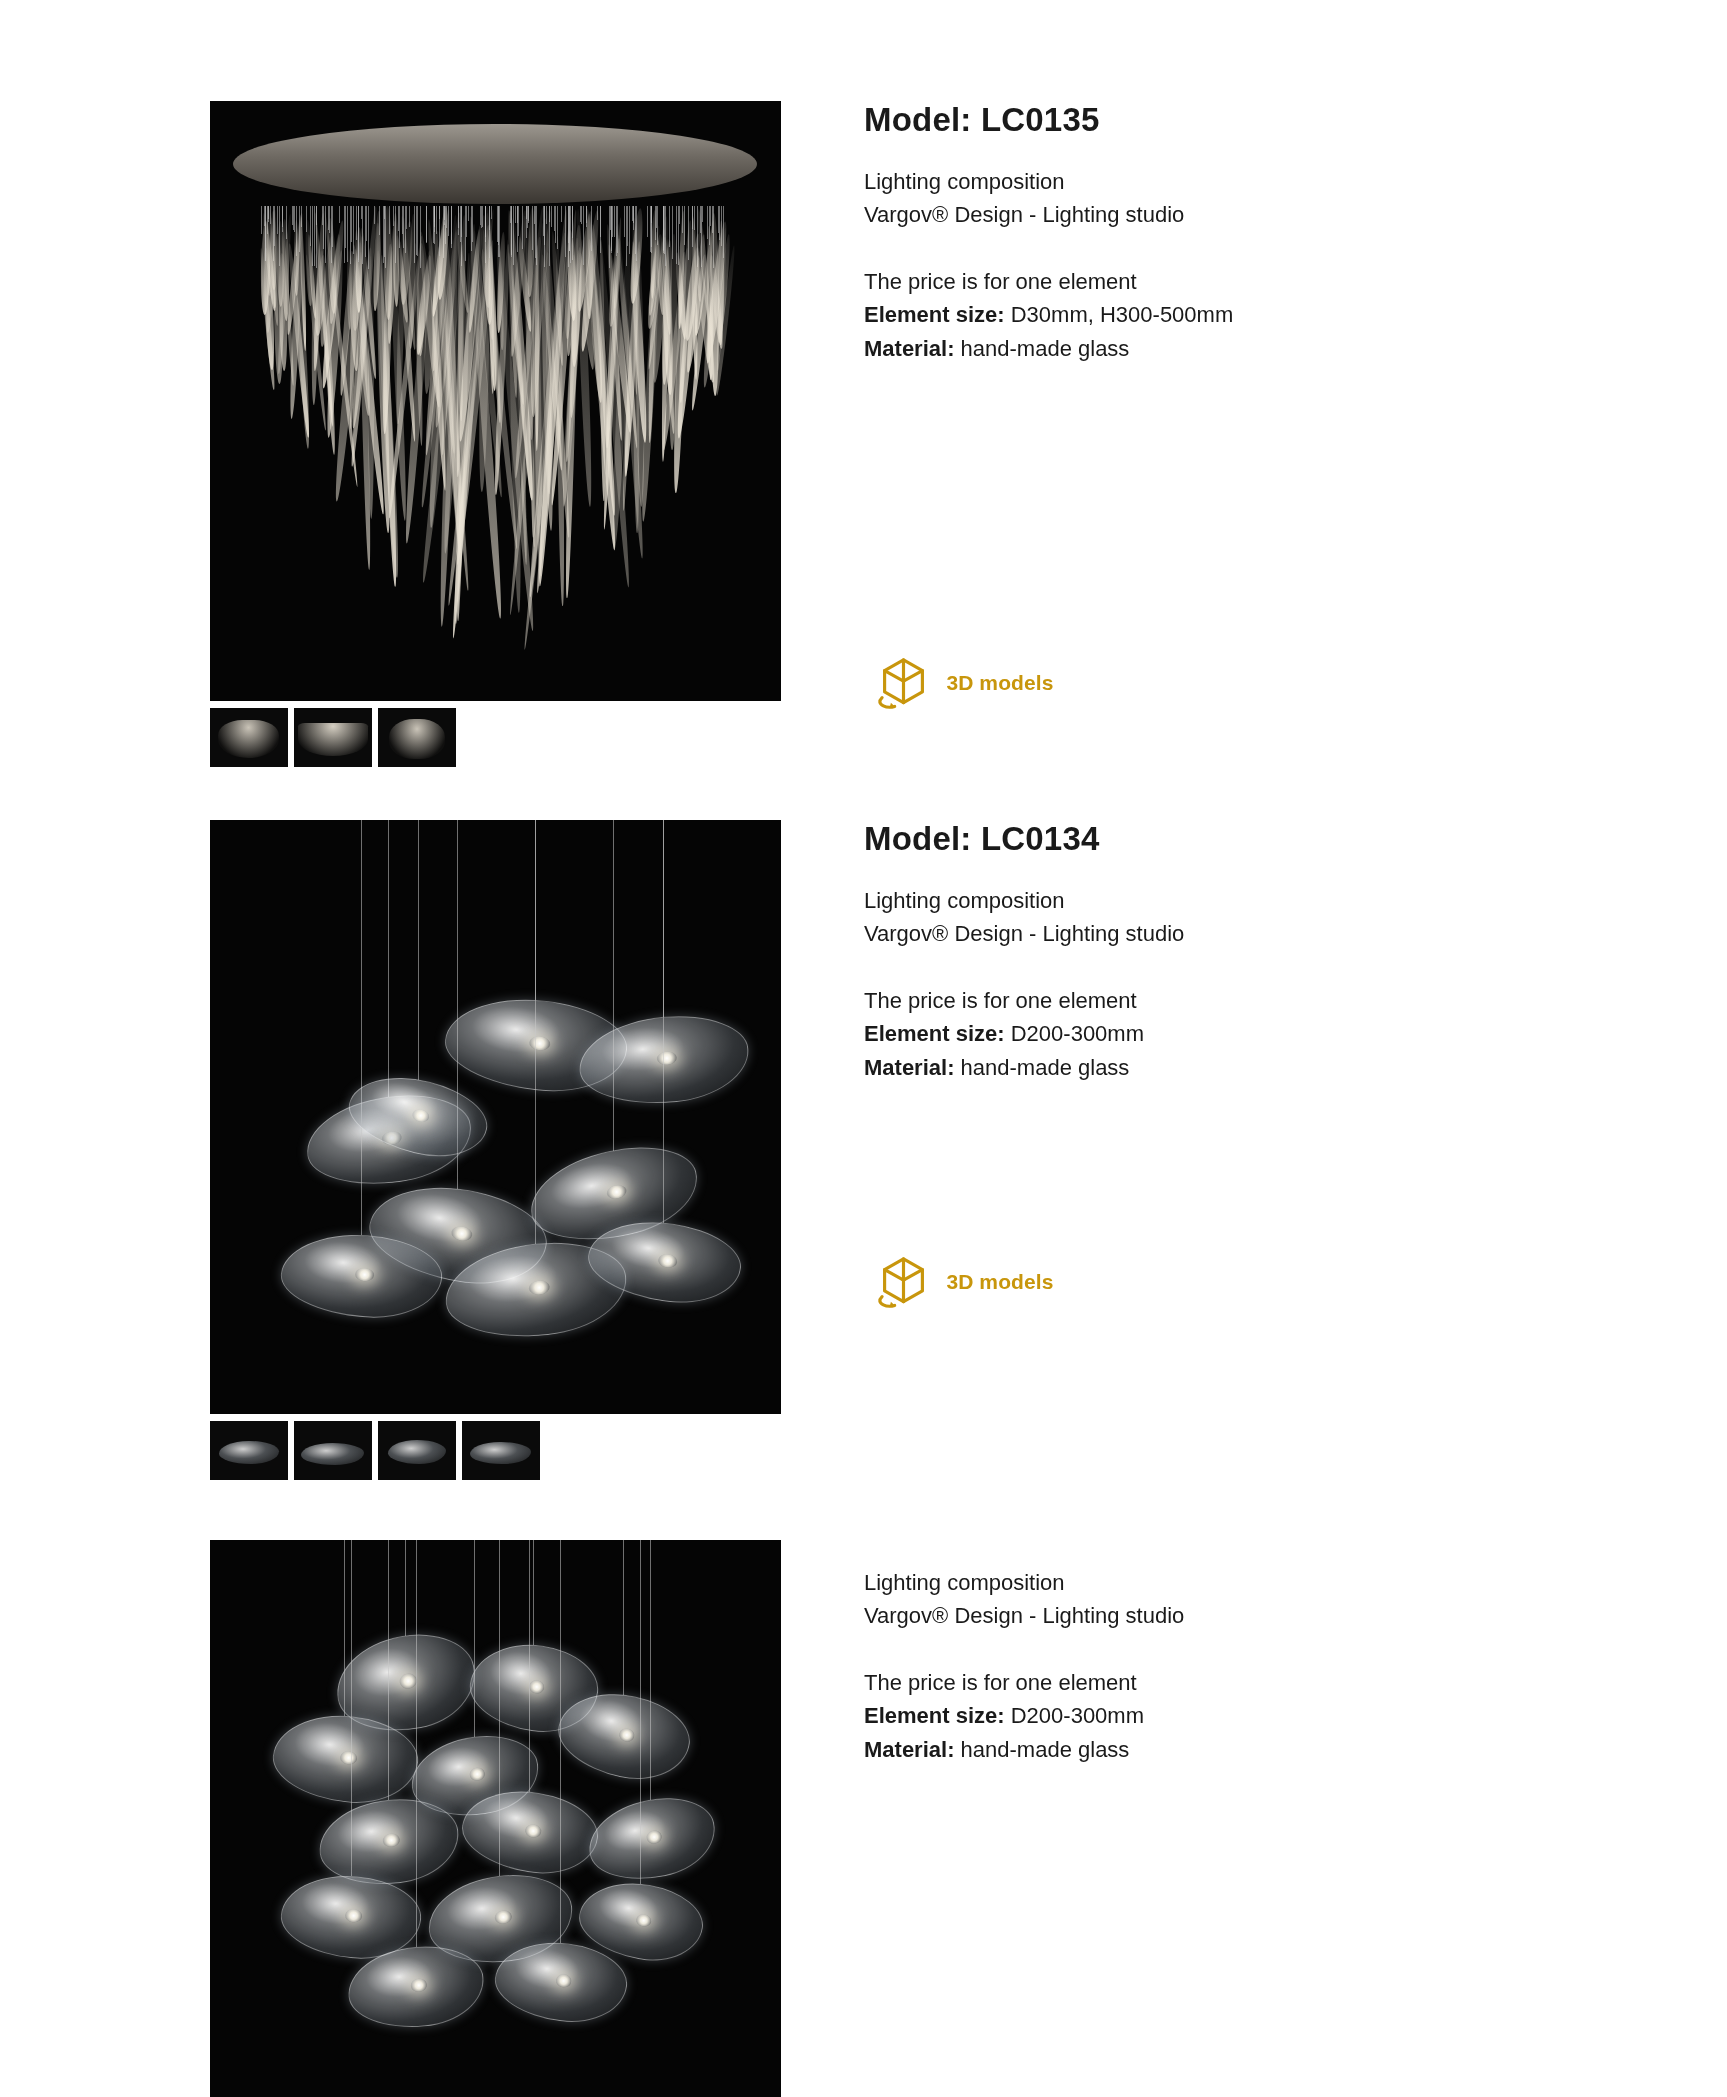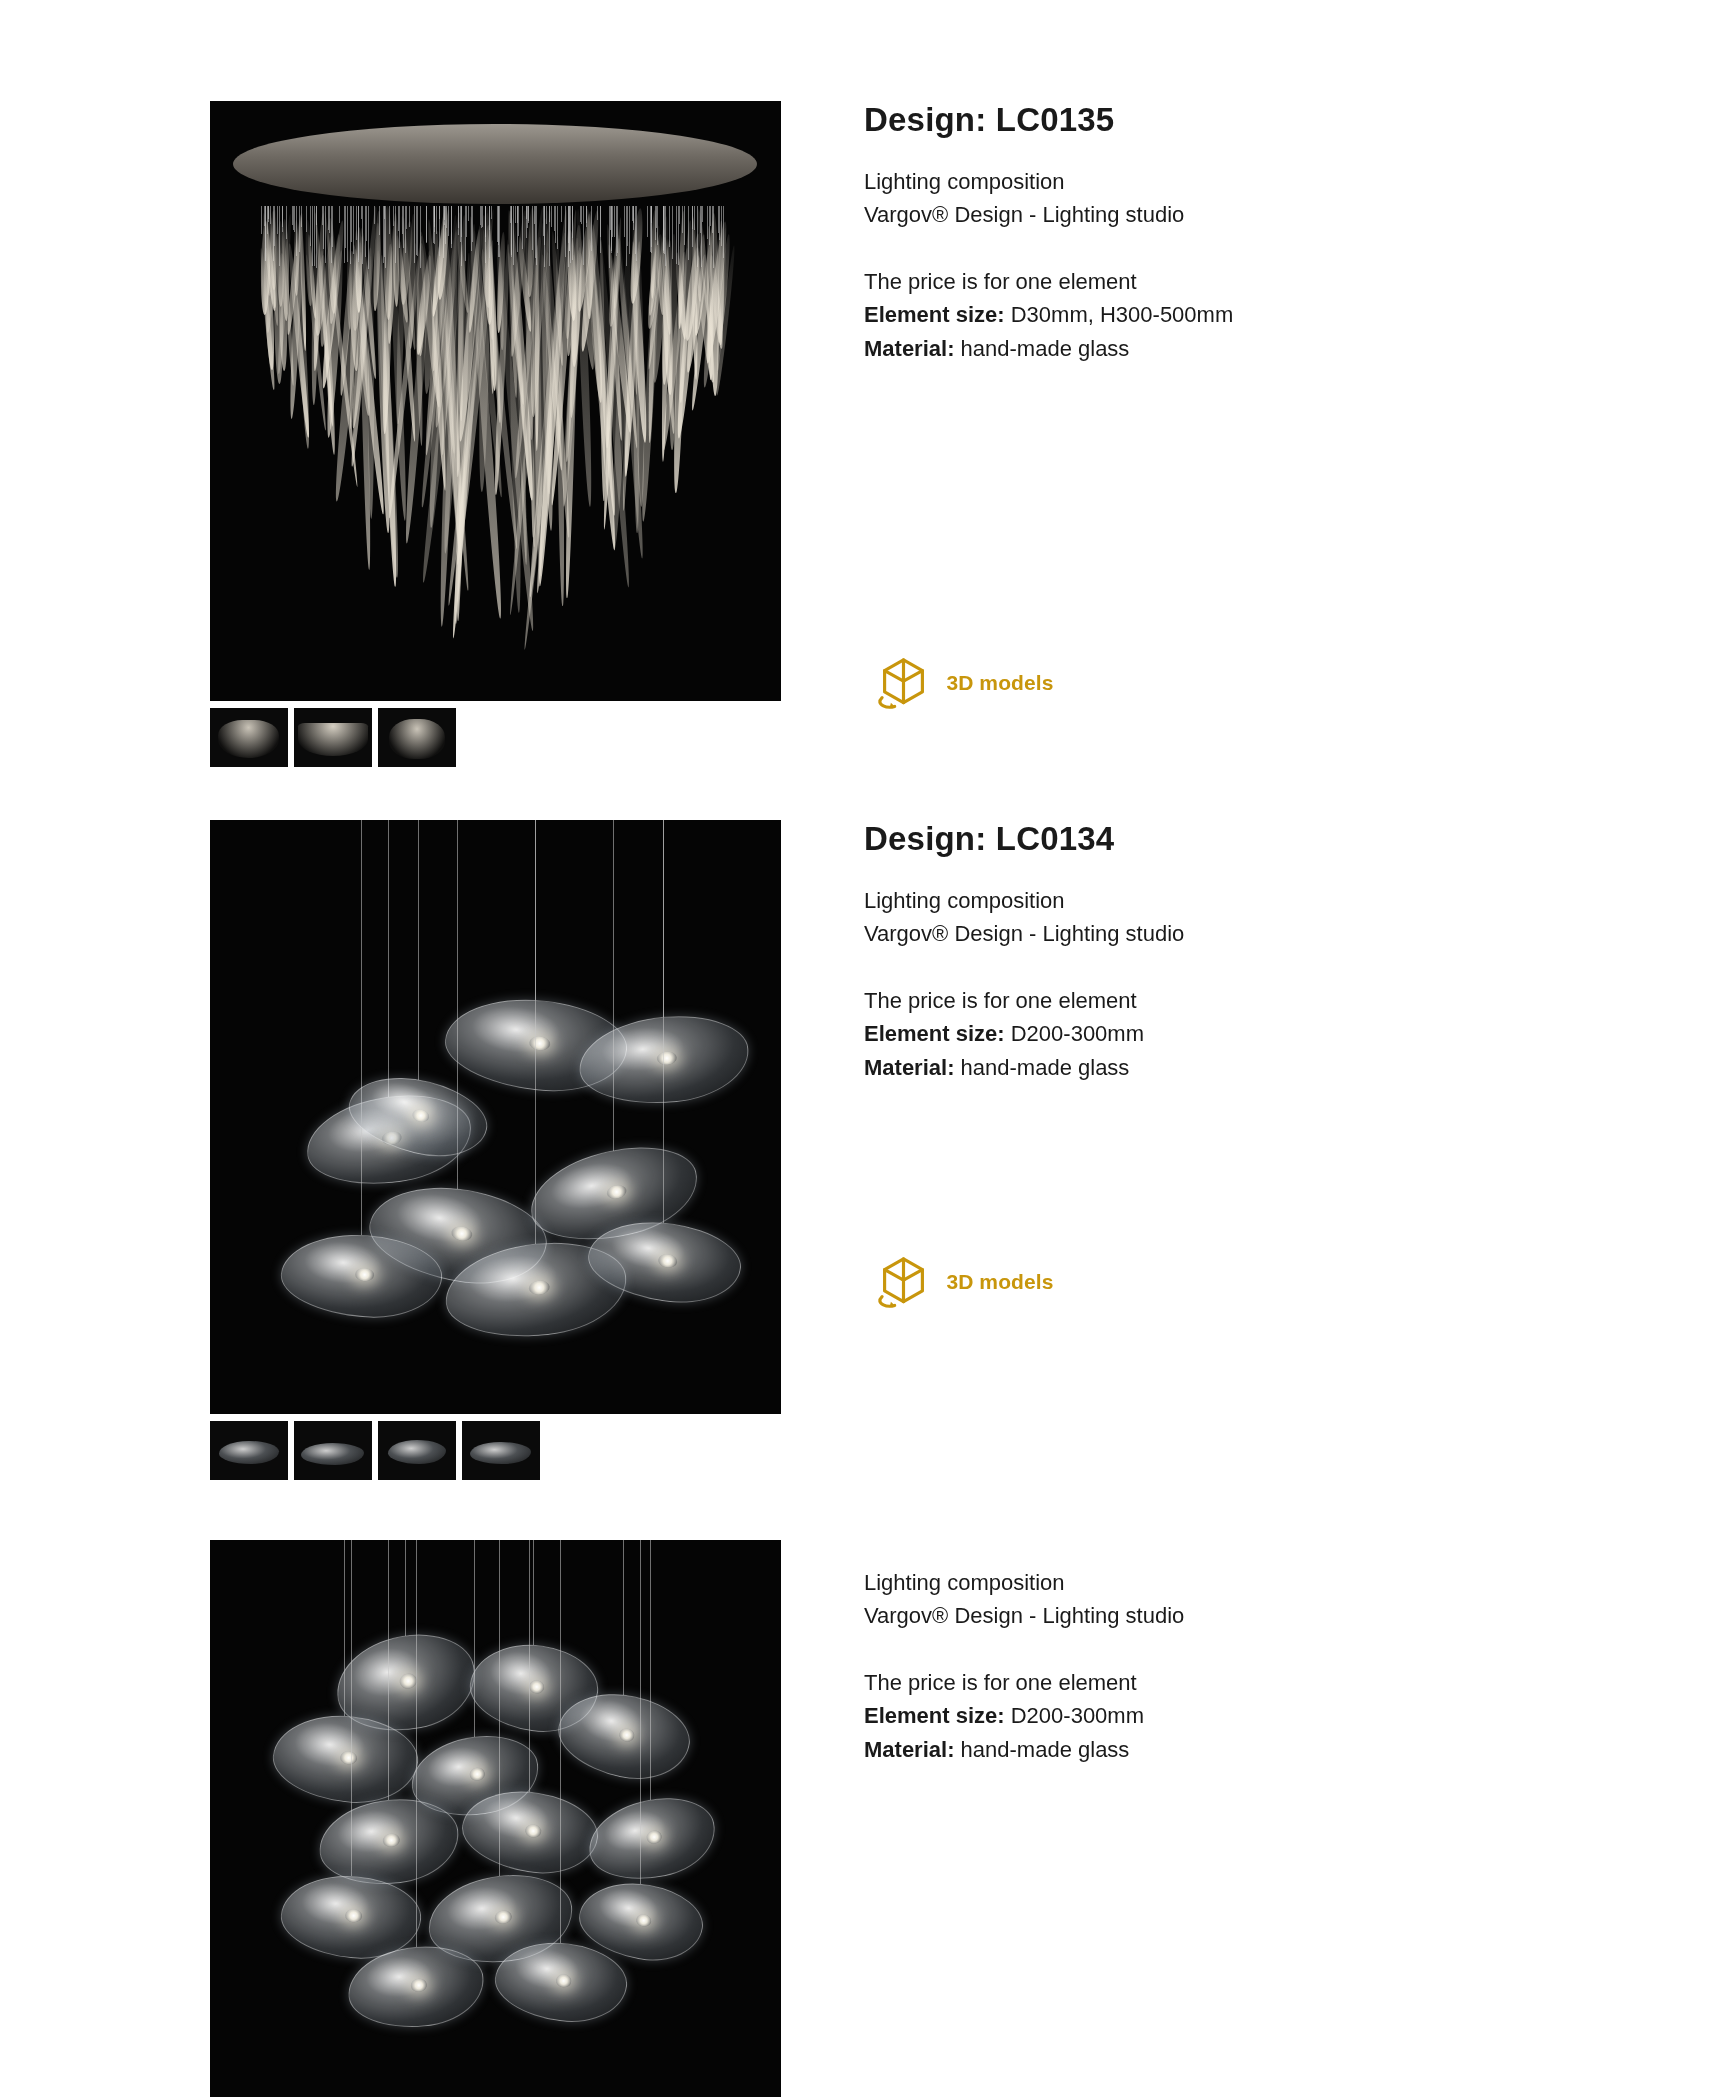--- a/index.html
+++ b/index.html
@@ -593,21 +593,21 @@
           <div class="thumb">
               <div class="mini-strand" style="left:4.2px;top:15px;width:70px;height:33px;border-radius:10% 10% 50% 50%;background:radial-gradient(ellipse at 50% 10%, rgba(235,228,214,0.9), rgba(40,38,34,0.15) 80%);"></div>
             </div>
           <div class="thumb">
               <div class="mini-strand" style="left:11px;top:11.7px;width:56px;height:40px;border-radius:45%;background:radial-gradient(ellipse at 50% 25%, rgba(235,228,214,0.85), rgba(40,38,34,0.2) 75%);"></div>
             </div>
         </div>
       </div>
 
       <div class="text-col">
-        <h1 class="model-title">Design: LC0135</h1>
+        <h1 class="model-title">Model: LC0135</h1>
         <div class="desc-block">
           <div>Lighting composition</div>
           <div>Vargov® Design - Lighting studio</div>
         </div>
         <div class="spec-block">
           <div class="spec-line">The price is for one element</div>
           <div class="spec-line"><b>Element size:</b><span> D30mm, H300-500mm</span></div>
           <div class="spec-line"><b>Material:</b><span> hand-made glass</span></div>
         </div>
         <div class="models3d" style="top:550px; left:8.4px;">
@@ -684,21 +684,21 @@
           <div class="thumb">
               <div class="mini-disc" style="left:10px;top:19.3px;width:58px;height:24px;"></div>
             </div>
           <div class="thumb">
               <div class="mini-disc" style="left:8.4px;top:21px;width:61px;height:22.7px;"></div>
             </div>
         </div>
       </div>
 
       <div class="text-col">
-        <h1 class="model-title">Design: LC0134</h1>
+        <h1 class="model-title">Model: LC0134</h1>
         <div class="desc-block">
           <div>Lighting composition</div>
           <div>Vargov® Design - Lighting studio</div>
         </div>
         <div class="spec-block">
           <div class="spec-line">The price is for one element</div>
           <div class="spec-line"><b>Element size:</b><span> D200-300mm</span></div>
           <div class="spec-line"><b>Material:</b><span> hand-made glass</span></div>
         </div>
         <div class="models3d" style="top:430px; left:8.4px;">

